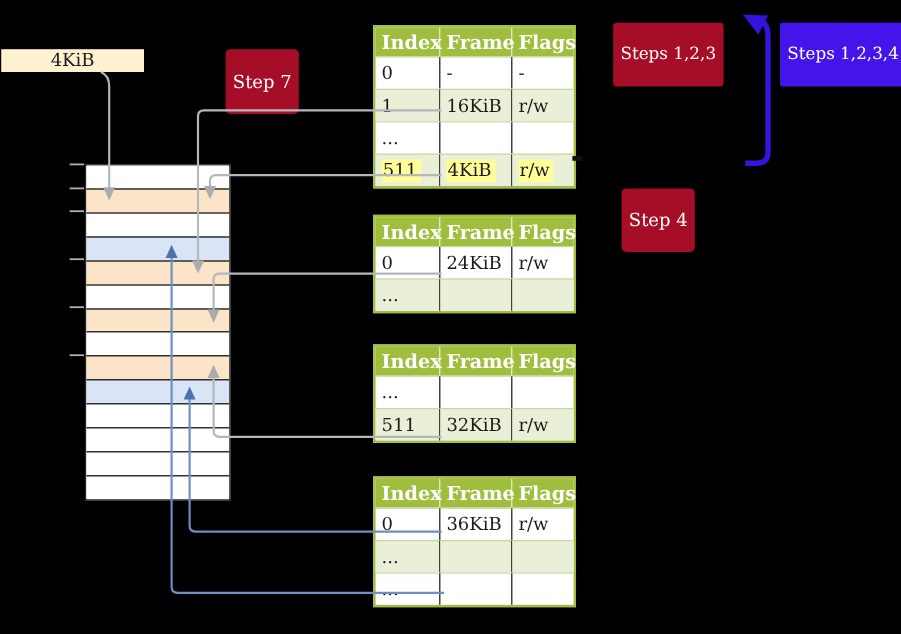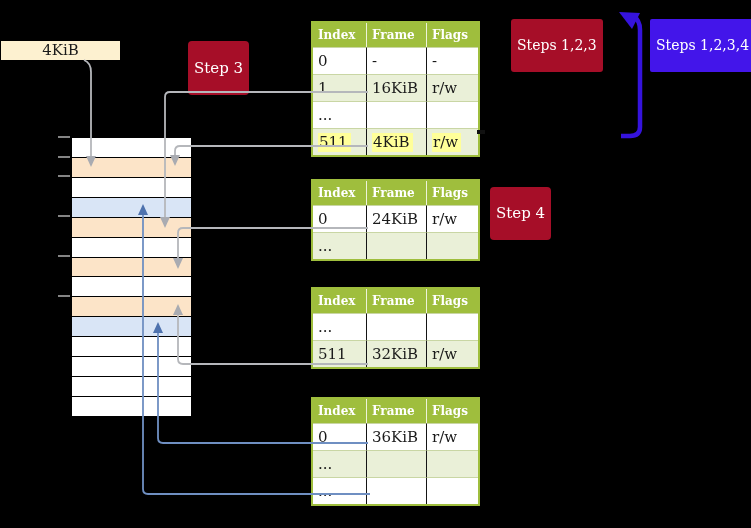--- a/index.html
+++ b/index.html
@@ -7,57 +7,57 @@
           font-family:"DejaVu Serif","Liberation Serif",serif;}
 
   
   .tag{position:absolute;color:#fff;font-size:14px;line-height:17px;padding:18px 6px;
        white-space:nowrap;border-radius:3px;}
   .tag.red{background:#a60e28;}
   .tag.blue{background:#4315ea;border-radius:2px;}
   #step0{left:188px;top:41px;font-size:15px;line-height:18px;border-radius:4px;}
   #steps123{left:511px;top:19px;}
   #steps1234{left:650px;top:19px;}
-  #step4{left:490px;top:157px;font-size:15px;line-height:17px;border-radius:4px;margin-top:30px;}
+  #step4{left:518px;top:157px;font-size:15px;line-height:17px;border-radius:4px;}
 
   
   .frame-label{position:absolute;left:1px;top:41px;width:119px;height:19px;
        background:#fdf1d0;color:#1a1a1a;font-size:15px;line-height:19px;text-align:center;}
 
   
   .mcol{position:absolute;left:71px;top:137px;width:119px;height:278px;
         border:1px solid #000;display:flex;flex-direction:column;background:#fff;}
   .mrow{flex:1;}
   .mrow + .mrow{border-top:1px solid #000;}
 
   
   table.ptable{position:absolute;left:311px;width:167px;border-collapse:separate;
         border-spacing:0;background:#fff;border:2px solid #9fbe3d;table-layout:fixed;}
   .ptable col.c1{width:54px;} .ptable col.c2{width:60px;} .ptable col.c3{width:51px;}
-  .ptable th{background:#9fbe3d;color:#fff;font-weight:bold;font-size:12px;height:22px;
+  .ptable th{background:#9fbe3d;color:#fff;font-weight:bold;font-size:16px;height:22px;
         text-align:left;padding:1px 5px;border-right:1px solid #eef3da;}
   .ptable th:last-child{border-right:none;margin-left:33px;}
   .ptable td{font-size:15px;color:#1a1a1a;height:26px;padding:0 5px;
         border-right:1px solid #151515;border-top:1px solid #c9d6a4;
         overflow:hidden;white-space:nowrap;}
   .ptable td:last-child{border-right:none;}
   .ptable tbody tr:nth-child(even) td{background:#eaf0d8;}
   #table1{top:21px;} #table2{top:179px;} #table3{top:287px;} #table4{top:397px;}
   .hl{background:#ffff99;padding:0 3px 1px 1px;}
 
   svg.overlay{position:absolute;left:0;top:0;pointer-events:none;}
 </style>
 </head>
 <body>
 
 <div id="canvas">
 
   <div class="frame-label">4KiB</div>
 
-  <div id="step0" class="tag red">Step 3</div>
+  <div id="step0" class="tag red">Step 7</div>
   <div id="steps123" class="tag red">Steps 1,2,3</div>
   <div id="steps1234" class="tag blue">Steps 1,2,3,4</div>
   <div id="step4" class="tag red">Step 4</div>
 
   <div class="mcol">
     <div class="mrow" style="background: rgb(255, 255, 255);"></div>
     <div class="mrow" style="background: rgb(252, 228, 200);"></div>
     <div class="mrow" style="background: rgb(255, 255, 255);"></div>
     <div class="mrow" style="background: rgb(217, 229, 246);"></div>
     <div class="mrow" style="background: rgb(252, 228, 200);"></div>

